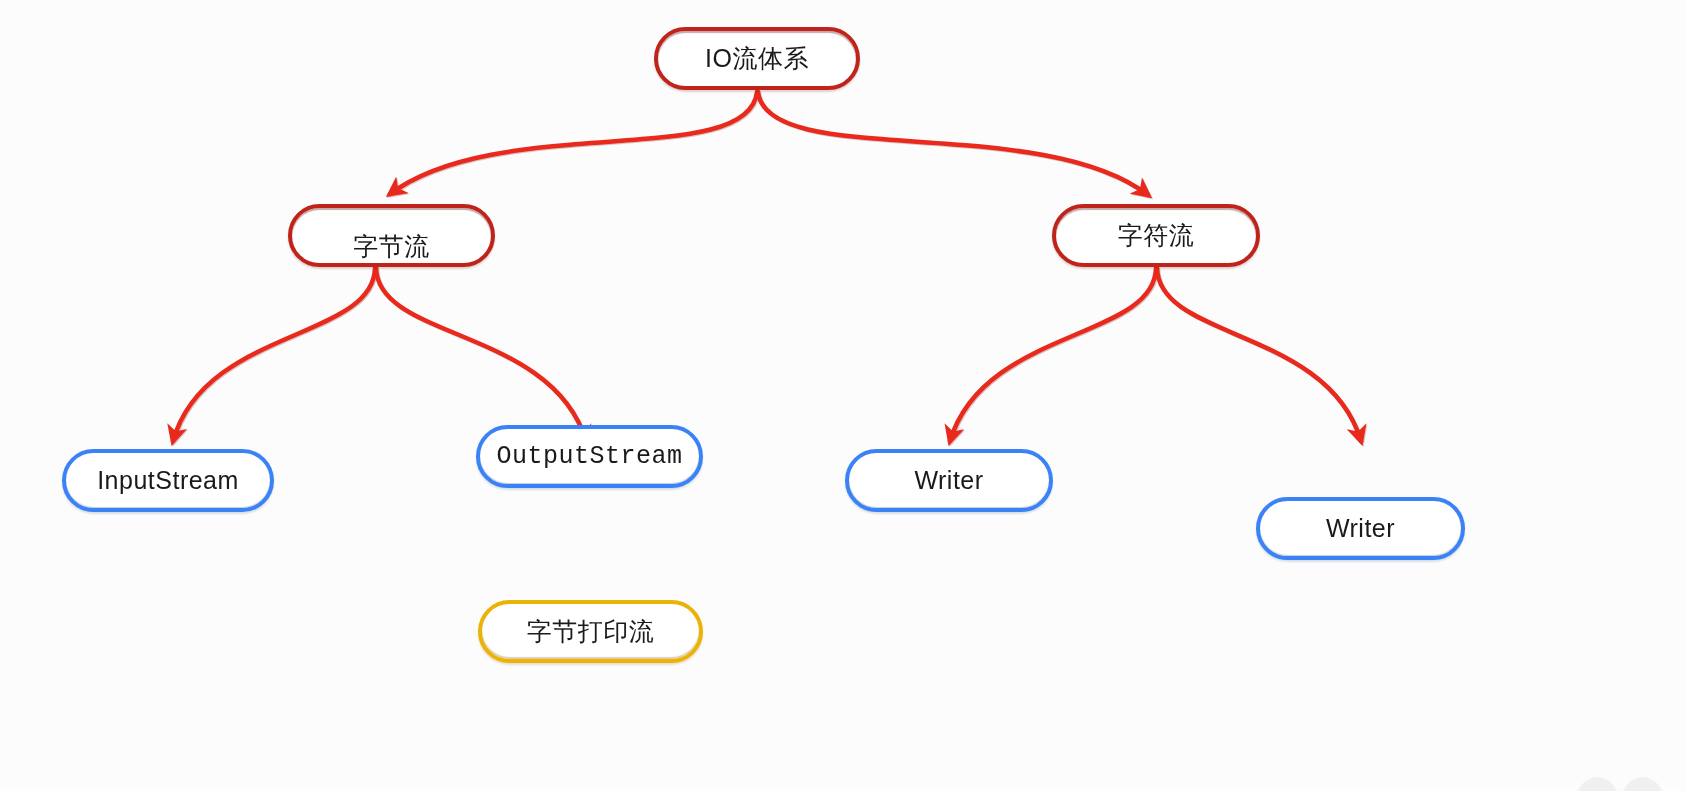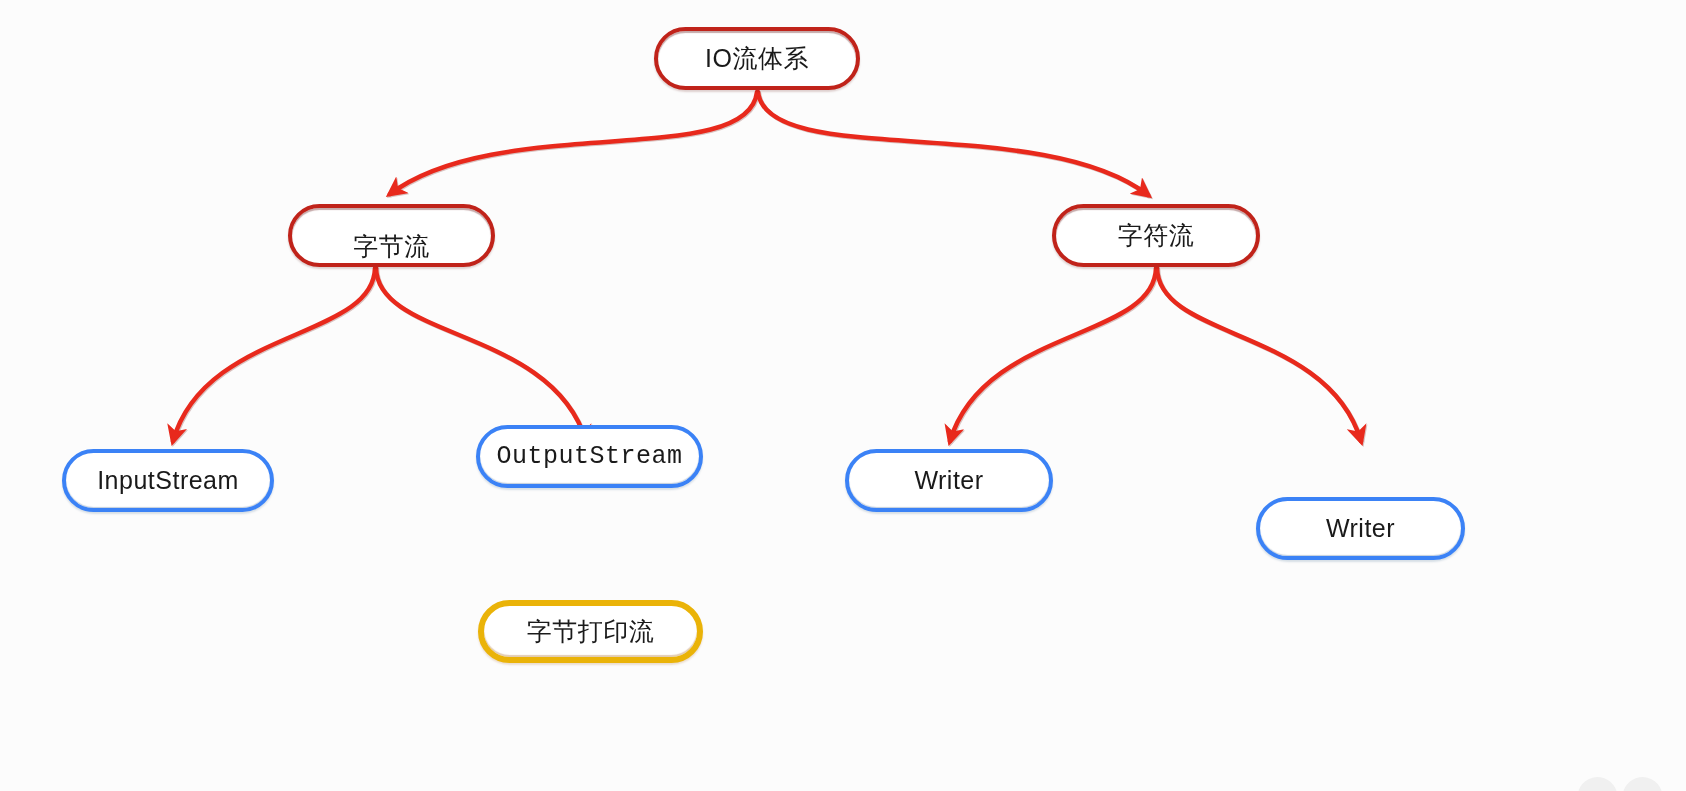--- a/index.html
+++ b/index.html
@@ -46,21 +46,21 @@
   }
   .node-red {
     border: 4px solid #c0231a;
     box-shadow: inset 0 2px 1px rgba(90, 10, 8, 0.35), 0 2px 2px rgba(90, 10, 8, 0.18);
   }
   .node-blue {
     border: 4px solid #3b82f6;
     box-shadow: inset 0 -1px 1px rgba(10, 60, 110, 0.25), 0 2px 2px rgba(10, 60, 110, 0.15);
   }
   .node-orange {
-    border: 6px solid #eab308;
+    border: 4px solid #eab308;
     box-shadow: inset 0 -2px 1px rgba(160, 85, 8, 0.30), 0 2px 2px rgba(160, 85, 8, 0.18);
   }
   .node .label {
     white-space: nowrap;
   }
   .watermark {
     position: absolute;
     right: 18px;
     bottom: -30px;
     width: 96px;

